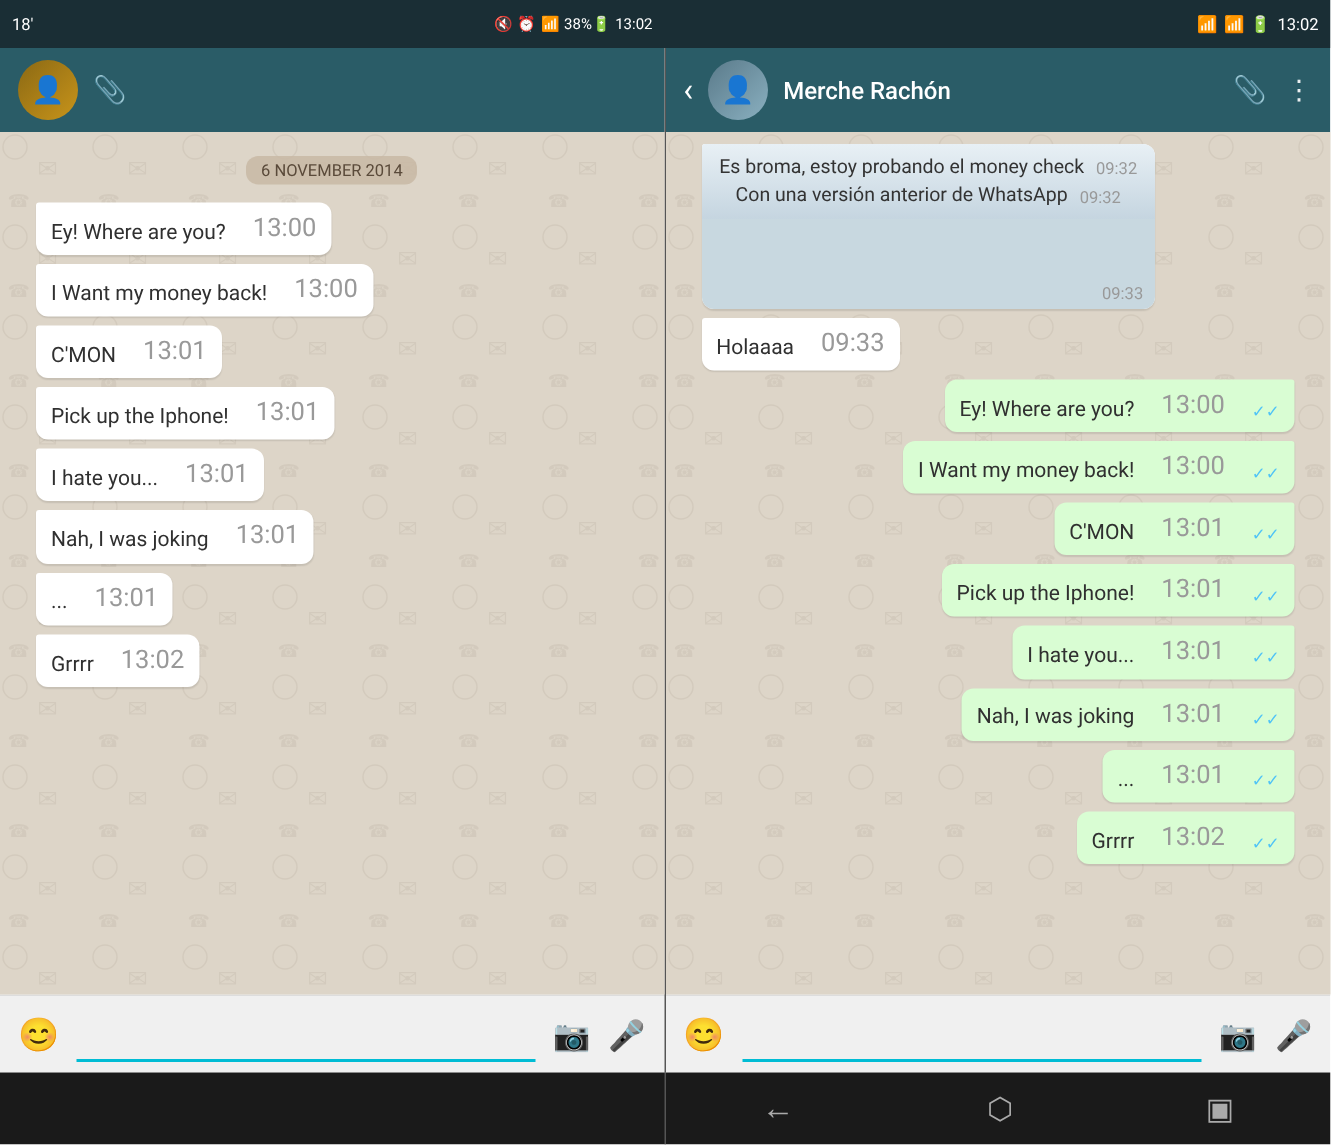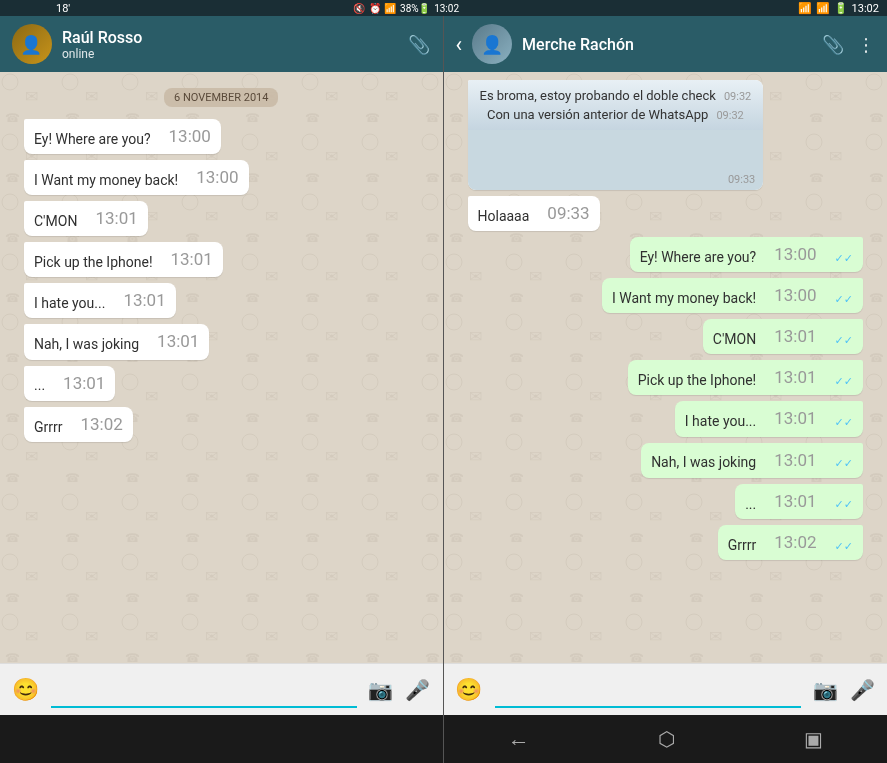--- a/index.html
+++ b/index.html
@@ -9,26 +9,25 @@
       font-family: 'Roboto', Arial, sans-serif;
       font-size: 14px;
       overflow: hidden;
       display: flex;
       flex-direction: column;
     }
 
     
     .status-bar {
       display: flex;
-      height: 16px;
+      height: 32px;
       background: #1a2e35;
       color: white;
       font-size: 11px;
       align-items: center;
-      padding-left: 48px;
     }
     .status-bar-left {
       width: 443px;
       display: flex;
       align-items: center;
       padding: 0 8px;
       justify-content: space-between;
     }
     .status-bar-right {
       width: 444px;
@@ -266,24 +265,20 @@
     </div>
   </div>
 
   <div style="display:flex; flex:1; overflow:hidden;">
 
     <div class="left-panel-left">
 
       <div class="chat-header">
         <div class="chat-avatar chat-avatar-left">
           <div class="avatar-inner">👤</div>
-        </div>
-        <div class="chat-header-info">
-          <div class="chat-header-name">Raúl Rosso</div>
-          <div class="chat-header-status">online</div>
         </div>
         <div class="chat-header-icons">
           <span class="header-icon">📎</span>
         </div>
       </div>
 
       <div class="chat-body" style="position:relative;">
 
         <div style="position:absolute;inset:0;background-color:#ddd5c8;z-index:0;">
           <svg width="100%" height="100%" style="opacity:0.07;" xmlns="http://www.w3.org/2000/svg">
@@ -417,21 +412,21 @@
             <rect width="100%" height="100%" fill="url(#wp-pattern-r)"></rect>
           </svg>
         </div>
 
         <div class="messages-container">
 
           <div class="message-row incoming">
             <div style="background:white; border-radius:8px; border-top-left-radius:2px; max-width:85%; box-shadow:0 1px 1px rgba(0,0,0,0.1); overflow:hidden;">
               <div style="background:linear-gradient(180deg,#e8f0f5,#c5d5e0); padding:8px 12px;">
                 <div style="display:flex; justify-content:space-between; align-items:flex-end; gap:8px;">
-                  <span style="font-size:13px; color:#333;">Es broma, estoy probando el doble check</span>
+                  <span style="font-size:13px; color:#333;">Es broma, estoy probando el money check</span>
                   <span style="font-size:11px; color:#999;">09:32</span>
                 </div>
                 <div style="display:flex; justify-content:center; align-items:flex-end; gap:8px; margin-top:4px;">
                   <span style="font-size:13px; color:#333;">Con una versión anterior de WhatsApp</span>
                   <span style="font-size:11px; color:#999;">09:32</span>
                 </div>
               </div>
               <div style="background:#c8d8e0; height:60px; display:flex; align-items:flex-end; padding:4px 8px;">
                 <span style="font-size:11px; color:#999; margin-left:auto;">09:33</span>
               </div>

